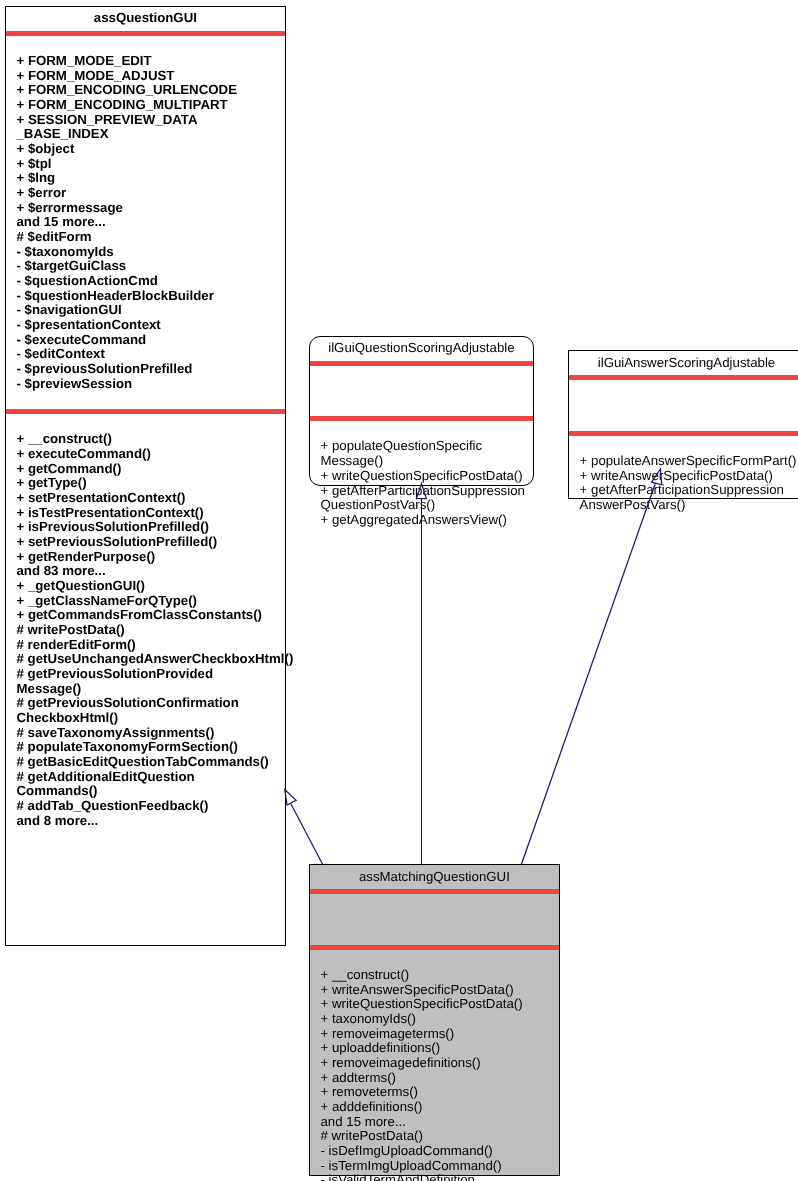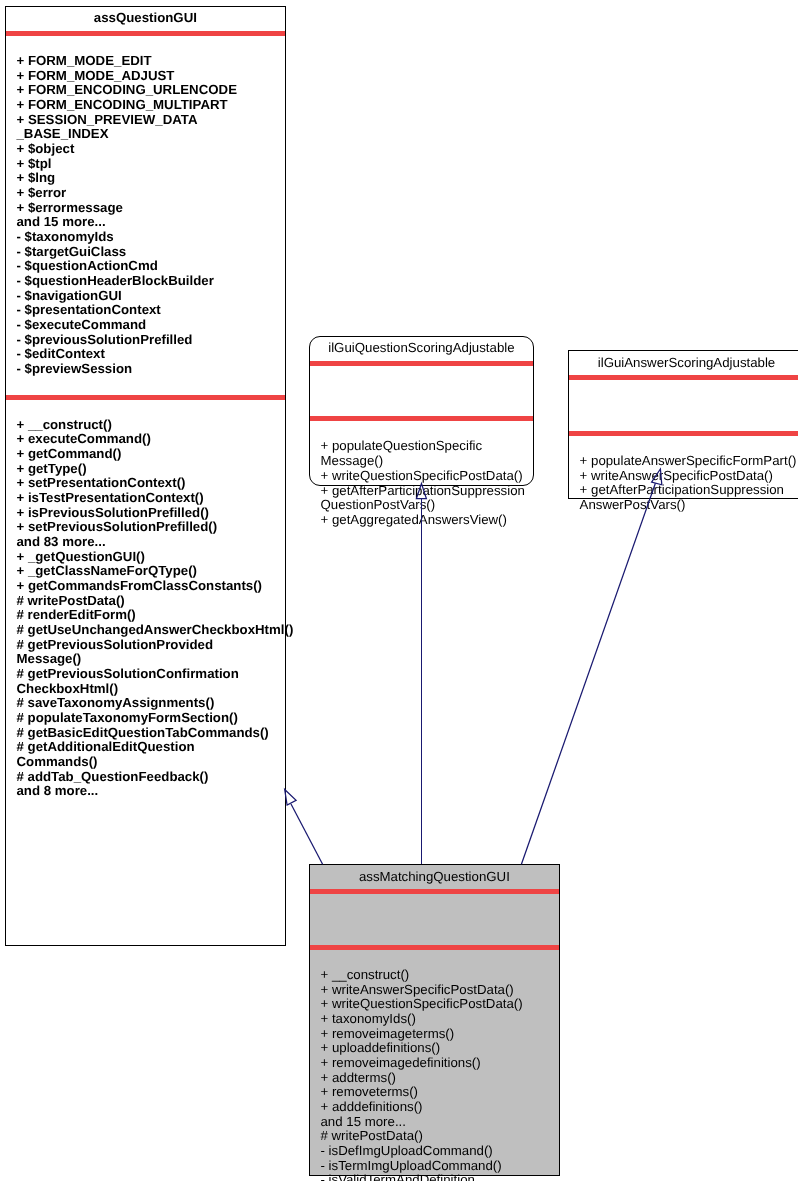--- a/index.html
+++ b/index.html
@@ -29,40 +29,42 @@
       <div class="row">+ FORM_ENCODING_URLENCODE</div>
       <div class="row">+ FORM_ENCODING_MULTIPART</div>
       <div class="row">+ SESSION_PREVIEW_DATA
 _BASE_INDEX</div>
       <div class="row">+ $object</div>
       <div class="row">+ $tpl</div>
       <div class="row">+ $lng</div>
       <div class="row">+ $error</div>
       <div class="row">+ $errormessage</div>
       <div class="row">and 15 more...</div>
+      <div class="row"># $editForm</div>
       <div class="row">- $taxonomyIds</div>
       <div class="row">- $targetGuiClass</div>
       <div class="row">- $questionActionCmd</div>
       <div class="row">- $questionHeaderBlockBuilder</div>
       <div class="row">- $navigationGUI</div>
       <div class="row">- $presentationContext</div>
       <div class="row">- $executeCommand</div>
+      <div class="row">- $editContext</div>
       <div class="row">- $previousSolutionPrefilled</div>
-      <div class="row">- $editContext</div>
       <div class="row">- $previewSession</div>
     </div>
   <div class="sec" id="b1m">
       <div class="row">+ __construct()</div>
       <div class="row">+ executeCommand()</div>
       <div class="row">+ getCommand()</div>
       <div class="row">+ getType()</div>
       <div class="row">+ setPresentationContext()</div>
       <div class="row">+ isTestPresentationContext()</div>
       <div class="row">+ isPreviousSolutionPrefilled()</div>
       <div class="row">+ setPreviousSolutionPrefilled()</div>
+      <div class="row">+ getRenderPurpose()</div>
       <div class="row">and 83 more...</div>
       <div class="row">+ _getQuestionGUI()</div>
       <div class="row">+ _getClassNameForQType()</div>
       <div class="row">+ getCommandsFromClassConstants()</div>
       <div class="row"># writePostData()</div>
       <div class="row"># renderEditForm()</div>
       <div class="row"># getUseUnchangedAnswerCheckboxHtml()</div>
       <div class="row"># getPreviousSolutionProvided
 Message()</div>
       <div class="row"># getPreviousSolutionConfirmation

